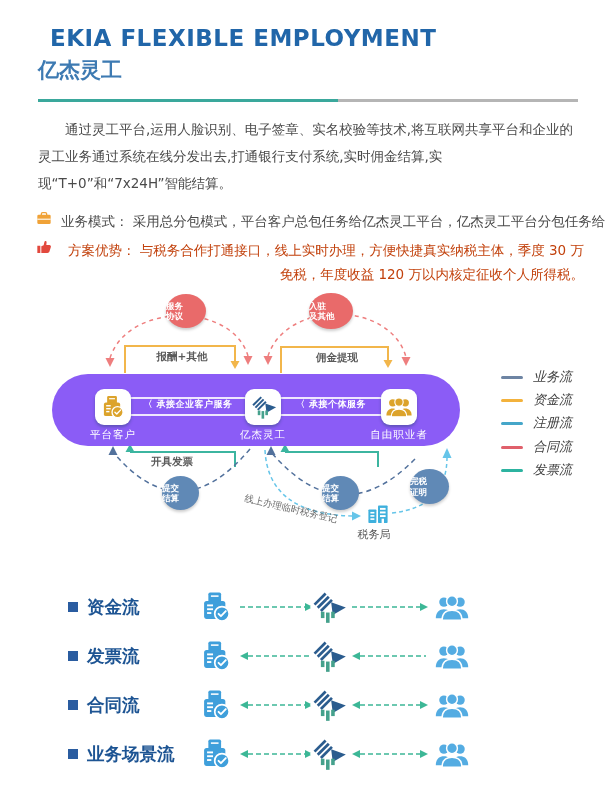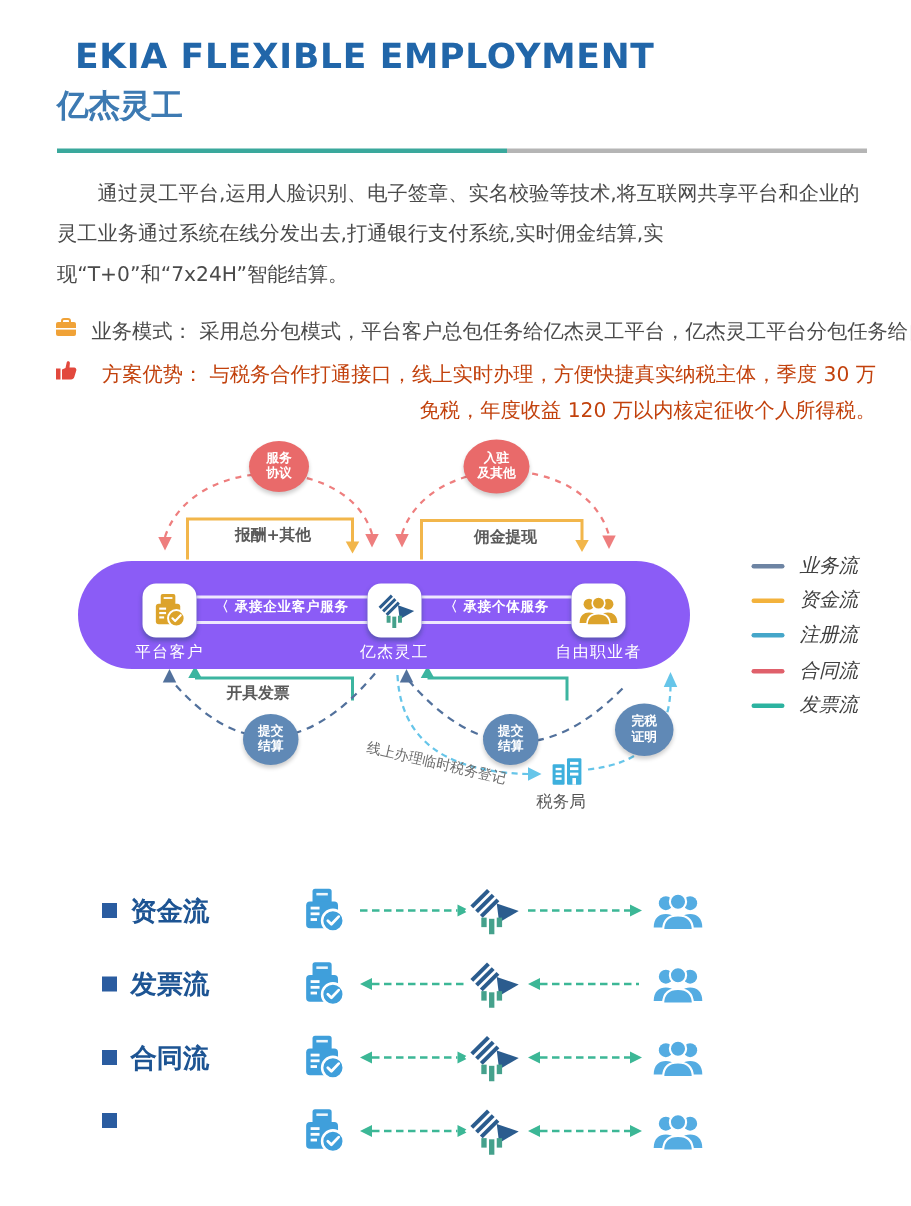--- a/index.html
+++ b/index.html
@@ -27,21 +27,21 @@
 
   
   #connectors{left:0;top:0;pointer-events:none;}
   .pill{left:52px;top:374px;width:408px;height:72px;border-radius:36px;background:#8b5cf6;}
   .node-sq{position:absolute;top:15px;width:36px;height:36px;background:#fff;border-radius:9px;
            box-shadow:0 2px 3px rgba(40,70,110,.45);display:flex;align-items:center;justify-content:center;}
   .node-label{position:absolute;top:54px;width:80px;text-align:center;color:#fff;font-size:10.5px;letter-spacing:1px;white-space:nowrap;}
   .band-line{position:absolute;height:1.5px;background:rgba(255,255,255,.85);}
   .band-text{position:absolute;top:24px;width:120px;text-align:center;color:#fff;font-size:9px;font-weight:bold;letter-spacing:.5px;white-space:nowrap;}
 
-  .badge{border-radius:50%;color:#fff;display:flex;flex-direction:column;align-items:center;justify-content:center;
+  .badge{border-radius:50%;color:#fff;display:flex;flex-direction:column;align-items:flex-start;justify-content:center;
          font-size:8.5px;font-weight:bold;line-height:1.2;box-shadow:0 2px 3px rgba(0,0,0,.2);text-align:center;}
   .badge-red{background:#e96a6a;}
   .badge-slate{background:#6089b6;}
 
   .bracket-label{font-size:10.5px;font-weight:bold;color:#5a5a5a;text-align:center;white-space:nowrap;}
   .register-label{left:243px;top:506px;width:124px;font-size:9.5px;color:#6b6b6b;white-space:nowrap;
                   transform:rotate(13deg);transform-origin:center;}
   .taxbureau-label{left:344px;top:527px;width:60px;text-align:center;font-size:11px;color:#555;white-space:nowrap;}
 
   .legend-item{left:501px;display:flex;align-items:center;gap:10px;height:18px;}
@@ -349,20 +349,21 @@
     <svg class="fi-logo" width="38" height="38">
         <use href="#sym-logo"></use>
       </svg>
     <svg class="fi-people lblue-ic" width="36" height="27">
         <use href="#sym-people"></use>
       </svg>
   </div>
   <div class="abs flow-row" style="top:732px;">
     <div class="flow-label">
       <span class="sq"></span>
+      <span class="txt">业务场景流</span>
     </div>
     <svg class="fi-building blue-ic" width="34" height="36">
         <use href="#sym-machine"></use>
       </svg>
     <svg class="fi-logo" width="38" height="38">
         <use href="#sym-logo"></use>
       </svg>
     <svg class="fi-people lblue-ic" width="36" height="27">
         <use href="#sym-people"></use>
       </svg>

